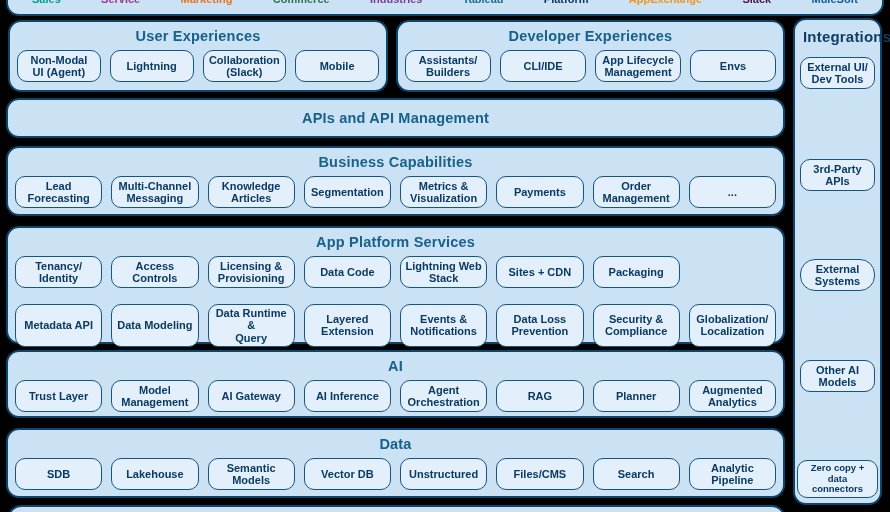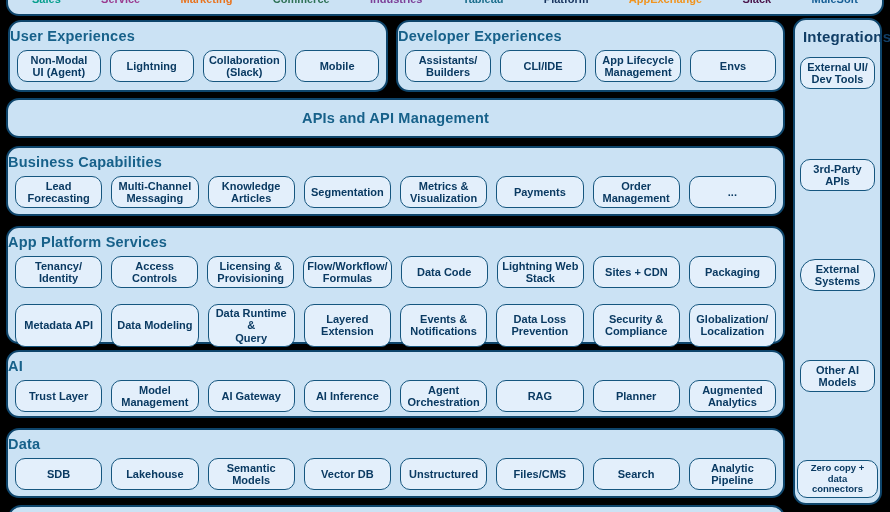--- a/index.html
+++ b/index.html
@@ -1,21 +1,21 @@
 <!DOCTYPE html>
 <html><head>
 <meta charset="utf-8">
 <style>
   html,body{margin:0;padding:0;background:#000;}
   #stage{position:relative;width:890px;height:512px;overflow:hidden;background:#000;
          font-family:"Liberation Sans",sans-serif;}
   .panel{position:absolute;box-sizing:border-box;background:#cbe2f4;
          border:2px solid #0e456b;border-radius:13px;
          box-shadow:2px 3px 3px rgba(0,0,0,.55);}
-  .panel-title{font-weight:bold;font-size:14.5px;color:#17618a;
+  .panel-title{text-align:center;font-weight:bold;font-size:14.5px;color:#17618a;
                padding-top:6px;letter-spacing:.2px;}
   .chips{display:grid;gap:9px;padding:6px 7px 0;}
   .chips-8{grid-template-columns:repeat(8,1fr);}
   .chips-4{grid-template-columns:repeat(4,1fr);}
   .chip{box-sizing:border-box;background:#e3effb;border:1.5px solid #15567f;
         border-radius:10px;min-height:32px;display:flex;align-items:center;
         justify-content:center;text-align:center;font-size:11px;font-weight:bold;
         color:#0a3a62;line-height:1.12;white-space:pre-line;padding:2px 3px;}
   
   #sec-user-exp{left:8px;top:20px;width:380px;height:72px;}
@@ -111,22 +111,20 @@
   </section>
 
   <section class="panel" id="sec-aps">
     <div class="panel-title">App Platform Services</div>
     <div class="chips chips-8">
         <div class="chip">Tenancy/
 Identity</div>
         <div class="chip">Access Controls</div>
         <div class="chip">Licensing &amp;
 Provisioning</div>
-        <div class="chip">Flow/Workflow/
-Formulas</div>
         <div class="chip">Data Code</div>
         <div class="chip">Lightning Web
 Stack</div>
         <div class="chip">Sites + CDN</div>
         <div class="chip">Packaging</div>
       </div>
     <div class="chips chips-8 chips-row2">
         <div class="chip">Metadata API</div>
         <div class="chip">Data Modeling</div>
         <div class="chip">Data Runtime &amp;

